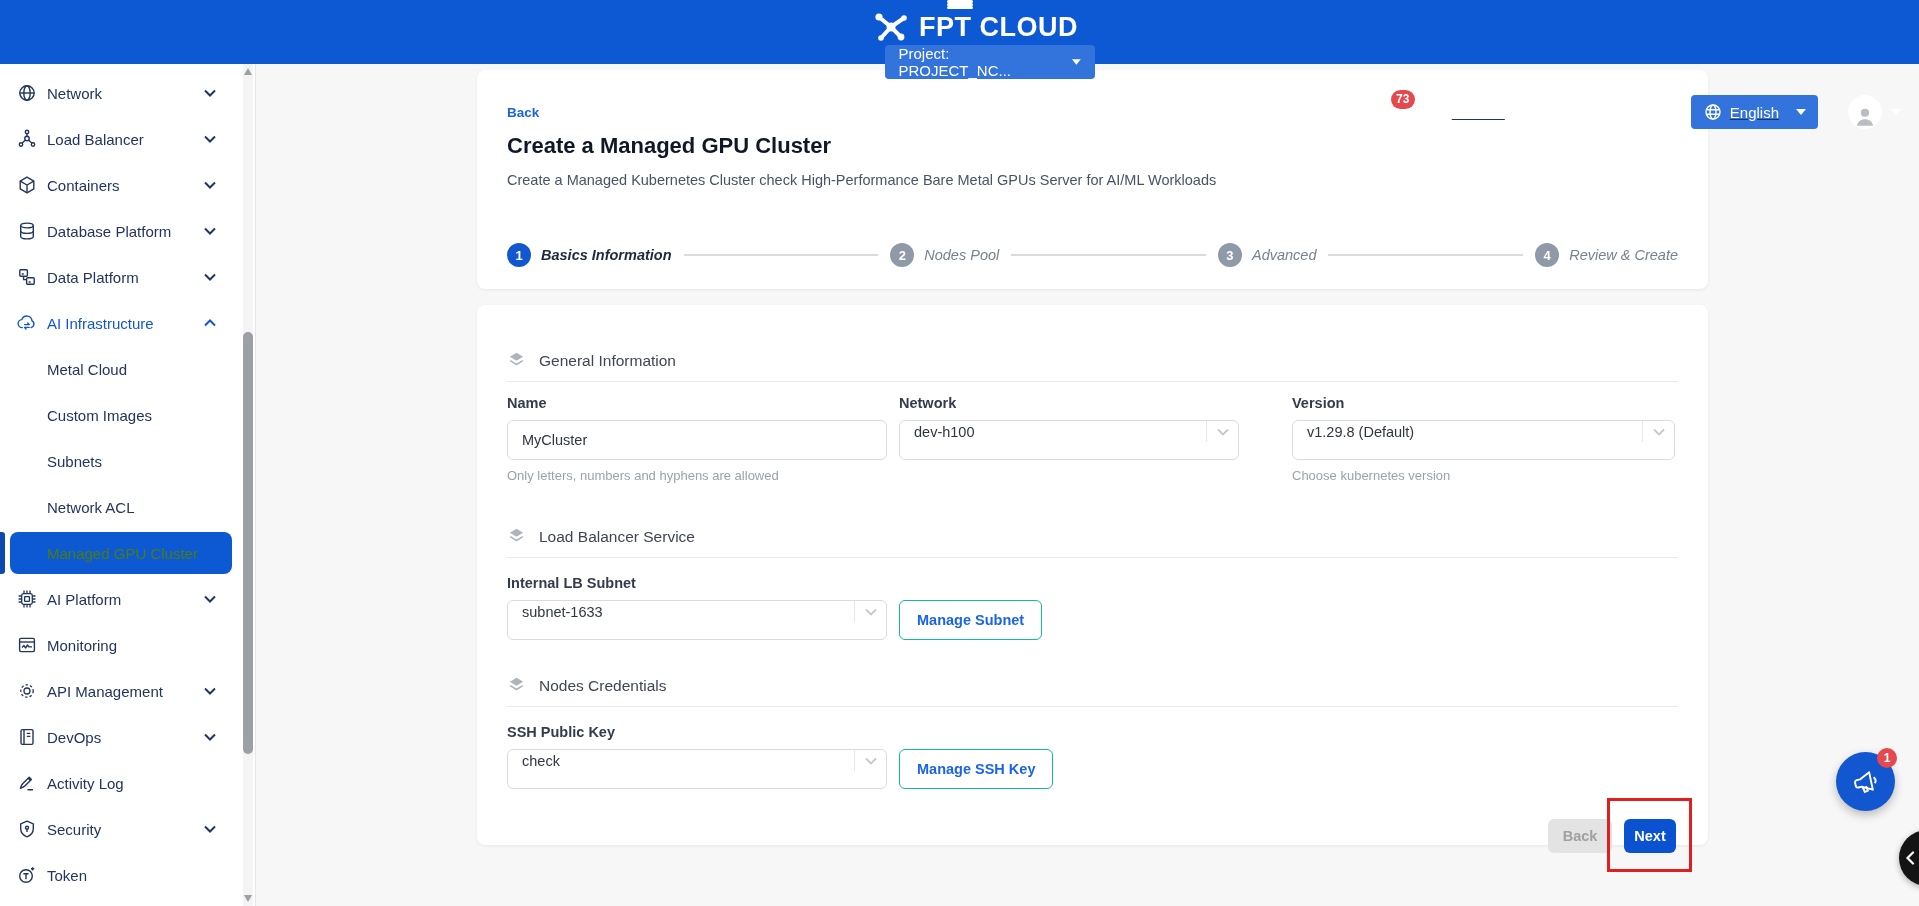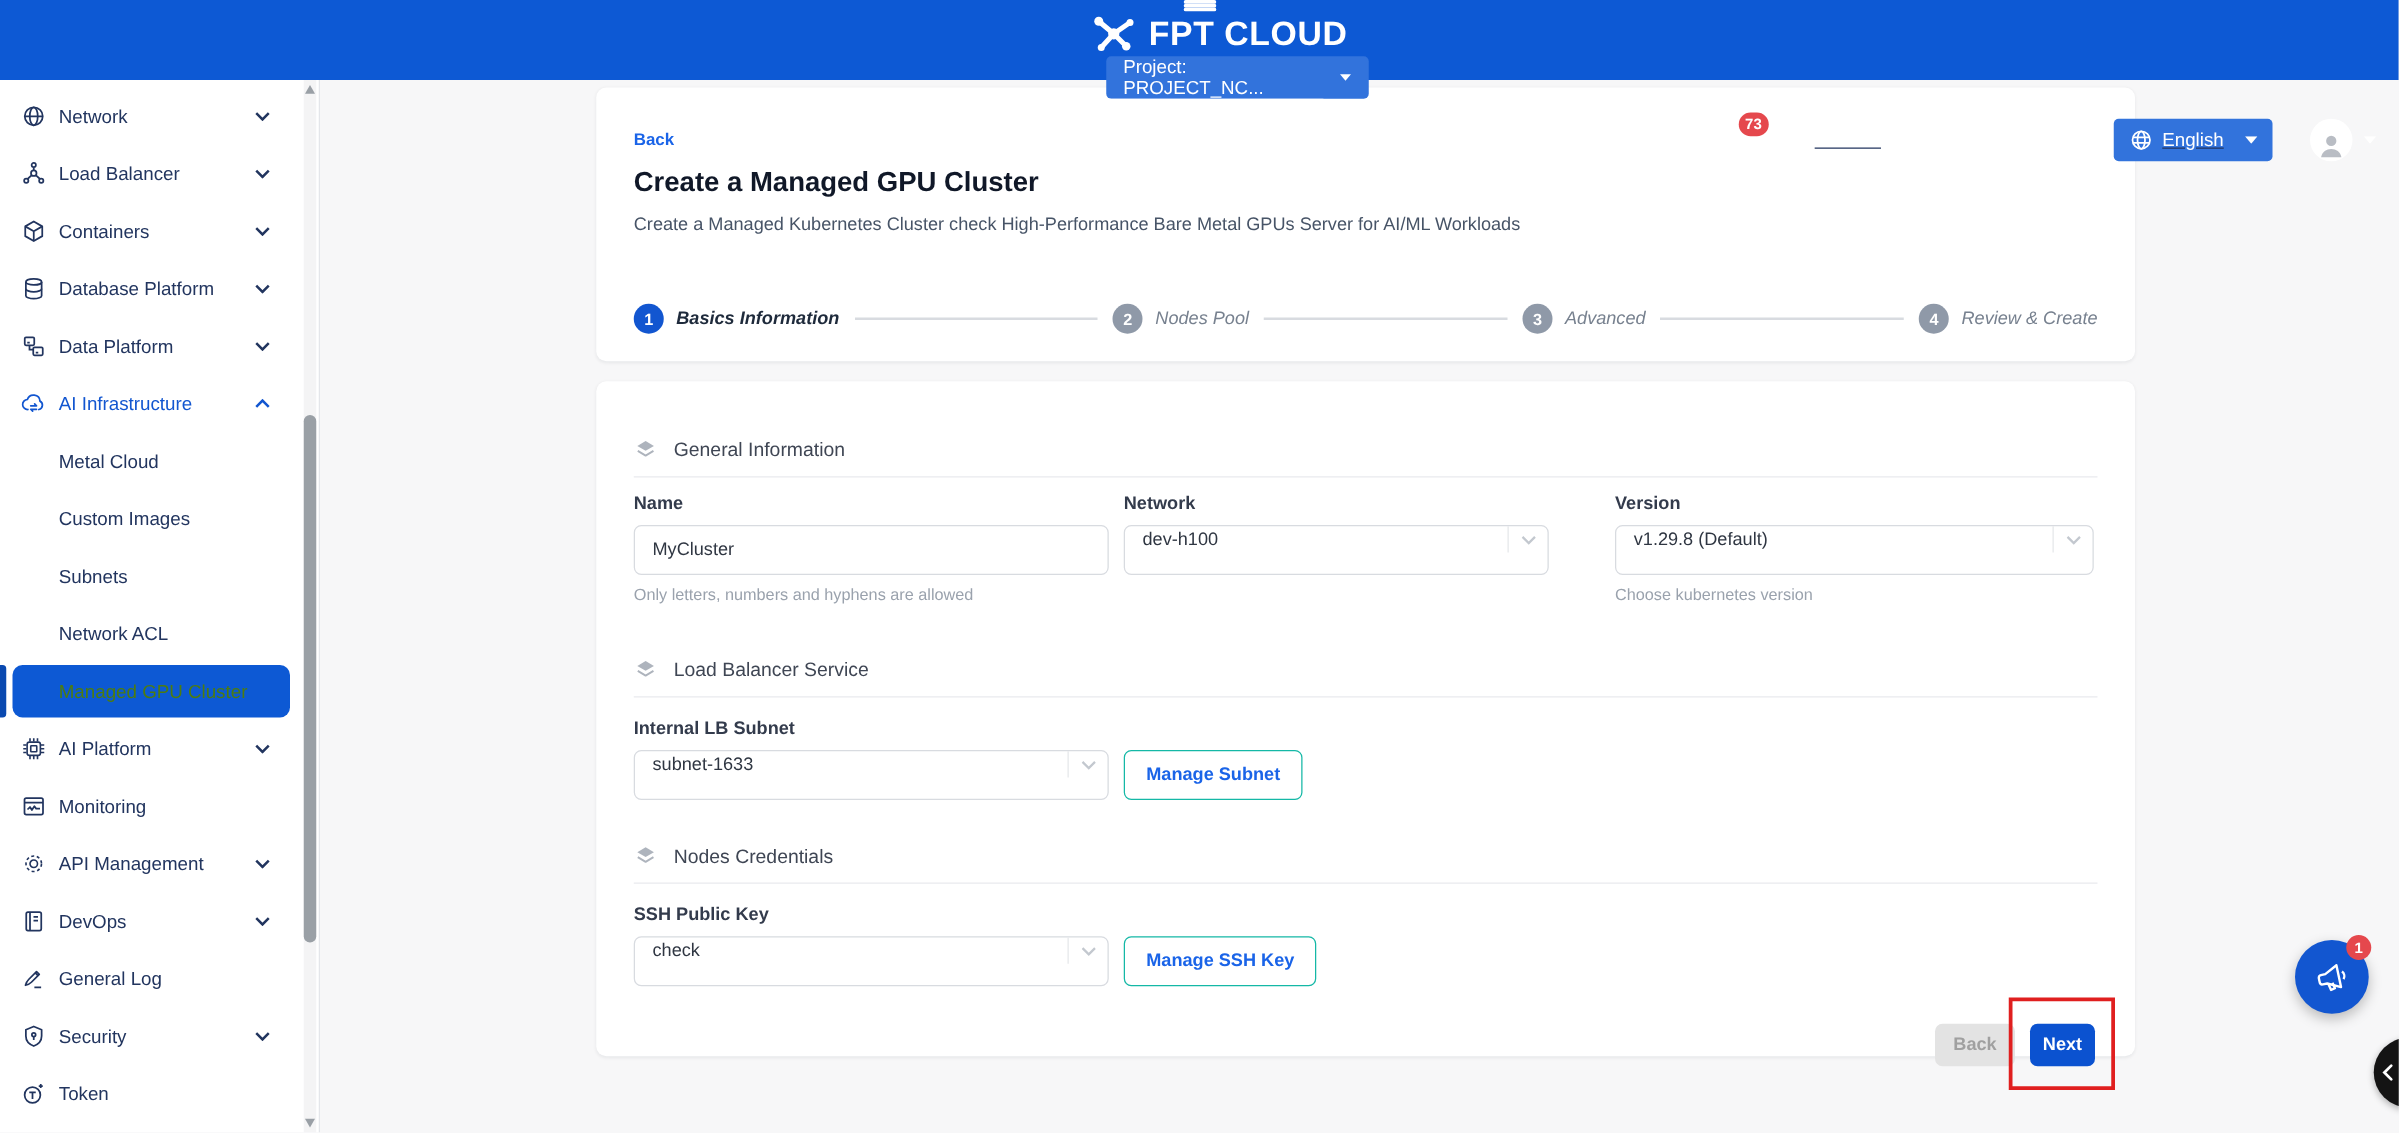--- a/index.html
+++ b/index.html
@@ -440,21 +440,21 @@
         </span>
     </div>
 
     <div class="side-item">
       <span class="icon">
         <svg width="20" height="20" viewBox="0 0 20 20" fill="none" stroke="currentColor" stroke-width="1.4" stroke-linejoin="round">
             <path d="M3.4 15.2c2.4-.5 3.3-1 4.7-2.4l6.3-6.3-2.2-2.2-6.3 6.3c-1.4 1.4-1.9 2.3-2.5 4.6z"></path>
             <path d="M11.2 5.3l2.2 2.2M10.5 16.8h5.4"></path>
           </svg>
       </span>
-      <span class="lbl">General Log</span>
+      <span class="lbl">Activity Log</span>
     </div>
 
     <div class="side-item">
       <span class="icon">
         <svg width="20" height="20" viewBox="0 0 20 20" fill="none" stroke="currentColor" stroke-width="1.4" stroke-linejoin="round">
             <path d="M10 2.2l6.3 2.6v5c0 3.9-2.6 6.6-6.3 8-3.7-1.4-6.3-4.1-6.3-8v-5z"></path>
             <circle cx="10" cy="8.8" r="1.5"></circle>
             <path d="M10 10.4v2.6"></path>
           </svg>
       </span>

